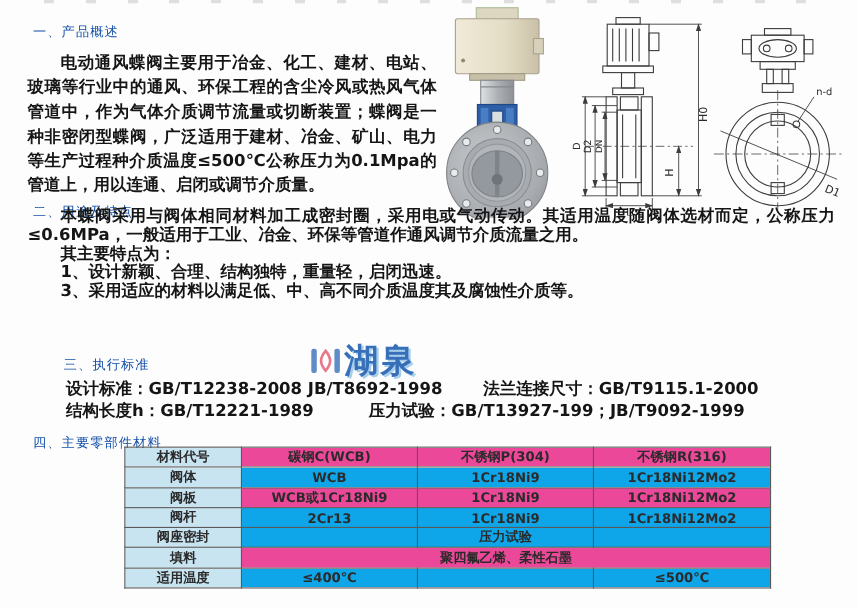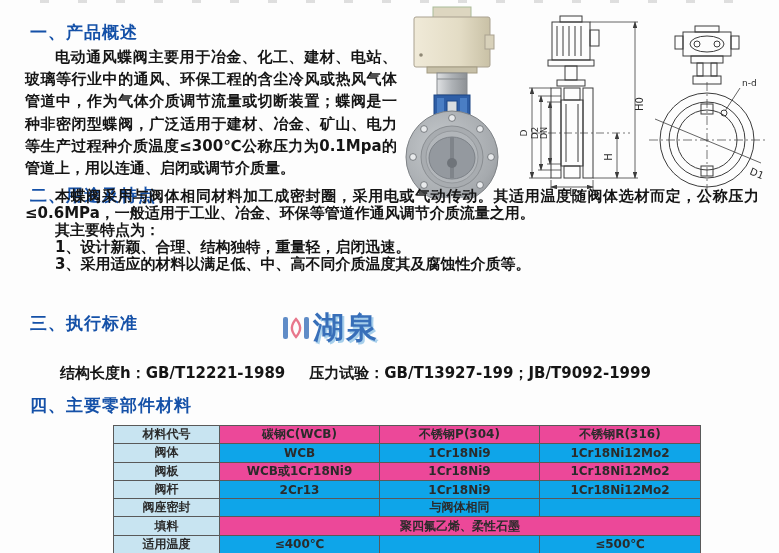--- a/index.html
+++ b/index.html
@@ -1,50 +1,50 @@
 <!DOCTYPE html>
 <html><head>
 <meta charset="utf-8">
 <style>
   html,body{margin:0;padding:0;}
   body{font-family:"DejaVu Sans",sans-serif;}
   .page{position:relative;width:779px;height:553px;background:#fdfdfd;overflow:hidden;}
   .top-artifact{position:absolute;top:0;left:40px;width:720px;height:3px;opacity:.45;
     background:repeating-linear-gradient(to right,#b9b9b9 0 9px,transparent 9px 38px);}
-  .sec-heading{position:absolute;left:30px;font-size:17px;font-weight:bold;color:#1551a8;letter-spacing:1px;white-space:nowrap;}
+  .sec-heading{position:absolute;left:30px;font-size:12px;font-weight:normal;color:#1551a8;letter-spacing:1px;white-space:nowrap;}
   .body-text{color:#151515;font-weight:bold;font-size:15px;}
   .p1{position:absolute;left:25px;top:46px;width:372px;line-height:22.2px;text-align:justify;text-indent:2em;margin:0;}
   .s2block{position:absolute;left:25px;top:188px;width:734px;line-height:17px;}
   .s2block p{margin:0;text-indent:2em;text-align:justify;}
   .s2block .feat{margin:0;padding-left:2em;text-indent:0;}
   .s3line{position:absolute;left:60px;white-space:nowrap;}
   .s3gap1{margin-left:37px;}
-  .s3gap2{margin-left:24px;}
+  .s3gap2{margin-left:50px;}
   .watermark{position:absolute;left:281px;top:307px;display:flex;align-items:center;opacity:.88;pointer-events:none;}
   .wm-logo{width:30px;height:30px;margin-right:2px;}
   .wm-text{font-size:31px;font-weight:bold;color:#1d5cb0;letter-spacing:2px;
     text-shadow:2px 2px 0 rgba(150,198,232,.95);}
-  table.mat{position:absolute;left:113px;top:425px;width:587px;border-collapse:collapse;table-layout:fixed;}
+  table.mat{position:absolute;left:113px;top:406px;width:587px;border-collapse:collapse;table-layout:fixed;}
   table.mat td{border:1px solid #595959;height:17.3px;padding:0;text-align:center;vertical-align:middle;
     font-size:12px;font-weight:bold;color:#2b2b2b;overflow:hidden;white-space:nowrap;}
   table.mat td.lbl{background:#c8e4f1;}
   tr.t td:not(.lbl){background:#ec4899;}
   tr.w td:not(.lbl){background:#0ea5e9;}
   .fig{position:absolute;}
   svg text{font-family:"DejaVu Sans",sans-serif;}
 </style>
 </head>
 <body>
 
 <div class="page">
 
   <div class="top-artifact"></div>
 
   <div class="sec-heading" style="top:21px;">一、产品概述</div>
-  <p class="body-text p1">电动通风蝶阀主要用于冶金、化工、建材、电站、玻璃等行业中的通风、环保工程的含尘冷风或热风气体管道中，作为气体介质调节流量或切断装置；蝶阀是一种非密闭型蝶阀，广泛适用于建材、冶金、矿山、电力等生产过程种介质温度≤300℃公称压力为0.1Mpa的管道上，用以连通、启闭或调节介质量。</p>
+  <p class="body-text p1">电动通风蝶阀主要用于冶金、化工、建材、电站、玻璃等行业中的通风、环保工程的含尘冷风或热风气体管道中，作为气体介质调节流量或切断装置；蝶阀是一种非密闭型蝶阀，广泛适用于建材、冶金、矿山、电力等生产过程种介质温度≤500℃公称压力为0.1Mpa的管道上，用以连通、启闭或调节介质量。</p>
 
   <svg class="fig" style="left:397px;top:5px;" width="110" height="193" viewBox="0 0 110 193">
     <defs>
       <linearGradient id="beige" x1="0" y1="0" x2="1" y2="0">
         <stop offset="0" stop-color="#f0ead8"></stop>
           <stop offset=".6" stop-color="#e3dcc5"></stop>
           <stop offset="1" stop-color="#c9c1a6"></stop>
       </linearGradient>
       <linearGradient id="steel" x1="0" y1="0" x2="1" y2="0">
         <stop offset="0" stop-color="#dfe1e3"></stop>
@@ -169,21 +169,24 @@
   </svg>
 
   <div class="sec-heading" style="top:184px;">二、用途及特点</div>
   <div class="s2block body-text">
     <p>本蝶阀采用与阀体相同材料加工成密封圈，采用电或气动传动。其适用温度随阀体选材而定，公称压力≤0.6MPa，一般适用于工业、冶金、环保等管道作通风调节介质流量之用。</p>
     <p class="feat">其主要特点为：</p>
     <p class="feat">1、设计新颖、合理、结构独特，重量轻，启闭迅速。</p>
     <p class="feat">3、采用适应的材料以满足低、中、高不同介质温度其及腐蚀性介质等。</p>
   </div>
 
-  <div class="sec-heading" style="top:312px;">三、执行标准</div>
+  <div class="sec-heading" style="top:323px;margin-left:28px;">三、执行标准</div>
+  <div class="s3line body-text" style="top:344px;">
+    <span>设计标准：GB/T12238-2008 JB/T8692-1998</span><span class="s3gap1">法兰连接尺寸：GB/T9115.1-2000</span>
+  </div>
   <div class="s3line body-text" style="top:364px;">
     <span>结构长度h：GB/T12221-1989</span><span class="s3gap2">压力试验：GB/T13927-199；JB/T9092-1999</span>
   </div>
 
   <div class="watermark">
     <svg class="wm-logo" viewBox="0 0 30 30">
       <rect x="2" y="4" width="5" height="22" rx="2" fill="#2b66b5" opacity=".85"></rect>
       <rect x="23" y="4" width="5" height="22" rx="2" fill="#2b66b5" opacity=".85"></rect>
       <path d="M15 6 C20 12 21 17 15 24 C9 17 10 12 15 6 z" fill="none" stroke="#e2536e" stroke-width="2.4" opacity=".9"></path>
     </svg>
@@ -220,21 +223,21 @@
     </tr>
     <tr class="w">
       <td class="lbl">阀杆</td>
       <td>2Cr13</td>
       <td>1Cr18Ni9</td>
       <td>1Cr18Ni12Mo2</td>
     </tr>
     <tr class="w">
       <td class="lbl">阀座密封</td>
       <td></td>
-      <td>与阀体相同</td>
+      <td>压力试验</td>
       <td></td>
     </tr>
     <tr class="t">
       <td class="lbl">填料</td>
       <td colspan="3">聚四氟乙烯、柔性石墨</td>
     </tr>
     <tr class="w">
       <td class="lbl">适用温度</td>
       <td>≤400℃</td>
       <td></td>

